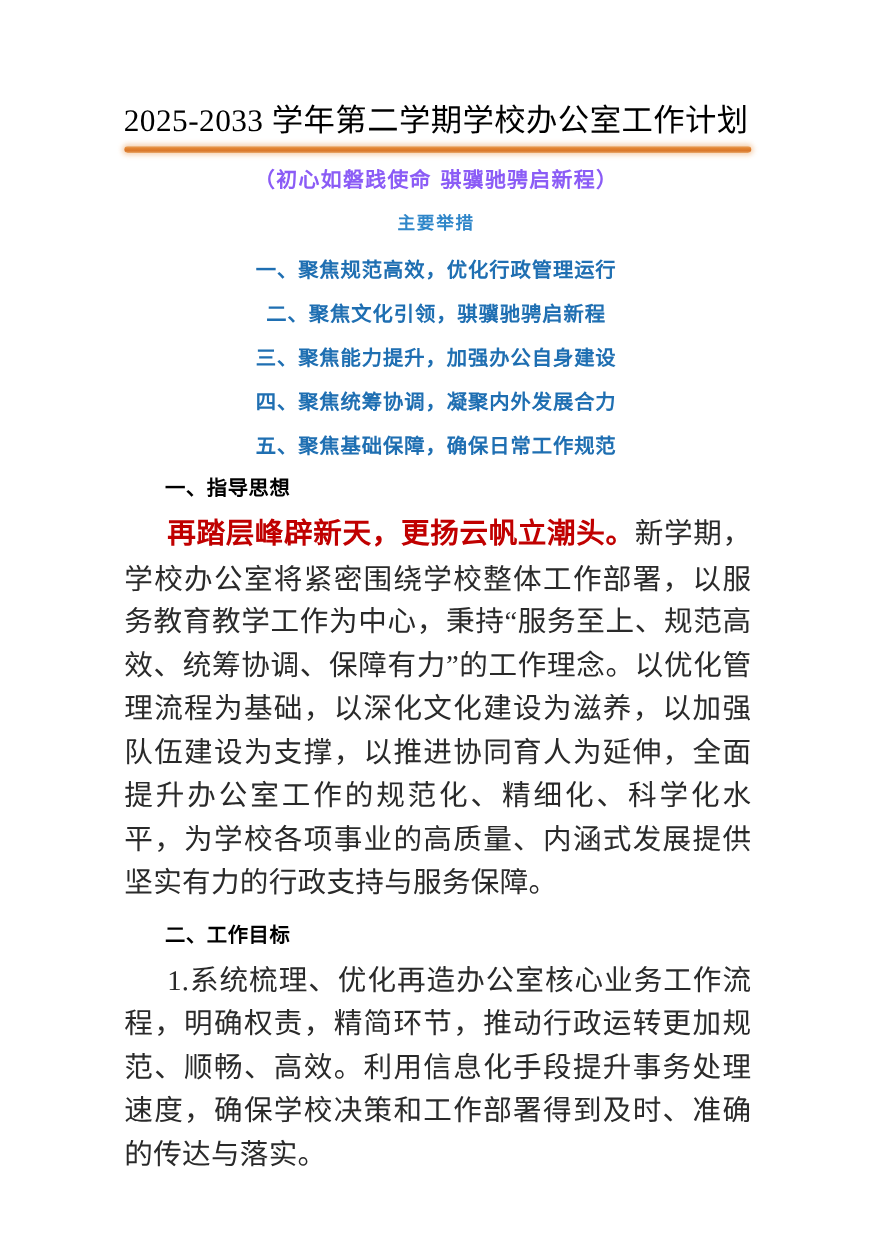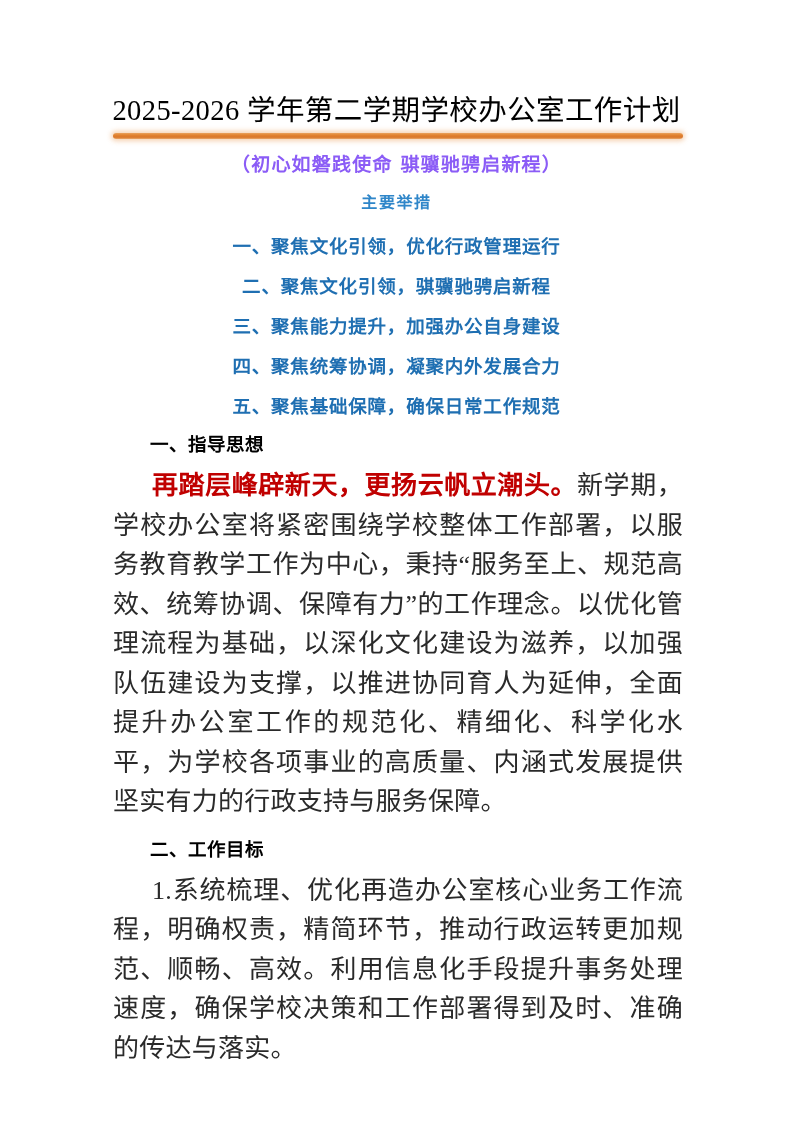--- a/index.html
+++ b/index.html
@@ -130,30 +130,30 @@
     font-weight: bold;
     font-family: "DejaVu Serif", "Liberation Serif", serif;
   }
   .gap-md { height: 13px; }
 </style>
 </head>
 <body>
 
 <div class="page">
 
-  <div class="doc-title">2025-2026 学年第二学期学校办公室工作计划</div>
+  <div class="doc-title">2025-2033 学年第二学期学校办公室工作计划</div>
 
   <div class="title-rule"></div>
 
   <div class="doc-subtitle">（初心如磐践使命  骐骥驰骋启新程）</div>
 
   <div class="measures">
     <div class="measures-heading">主要举措</div>
 
-    <div class="measure-item">一、聚焦文化引领，优化行政管理运行</div>
+    <div class="measure-item">一、聚焦规范高效，优化行政管理运行</div>
     <div class="measure-item">二、聚焦文化引领，骐骥驰骋启新程</div>
     <div class="measure-item">三、聚焦能力提升，加强办公自身建设</div>
     <div class="measure-item">四、聚焦统筹协调，凝聚内外发展合力</div>
     <div class="measure-item">五、聚焦基础保障，确保日常工作规范</div>
   </div>
 
   <div class="body-area">
 
     <h2 class="sec-heading">一、指导思想</h2>
 

